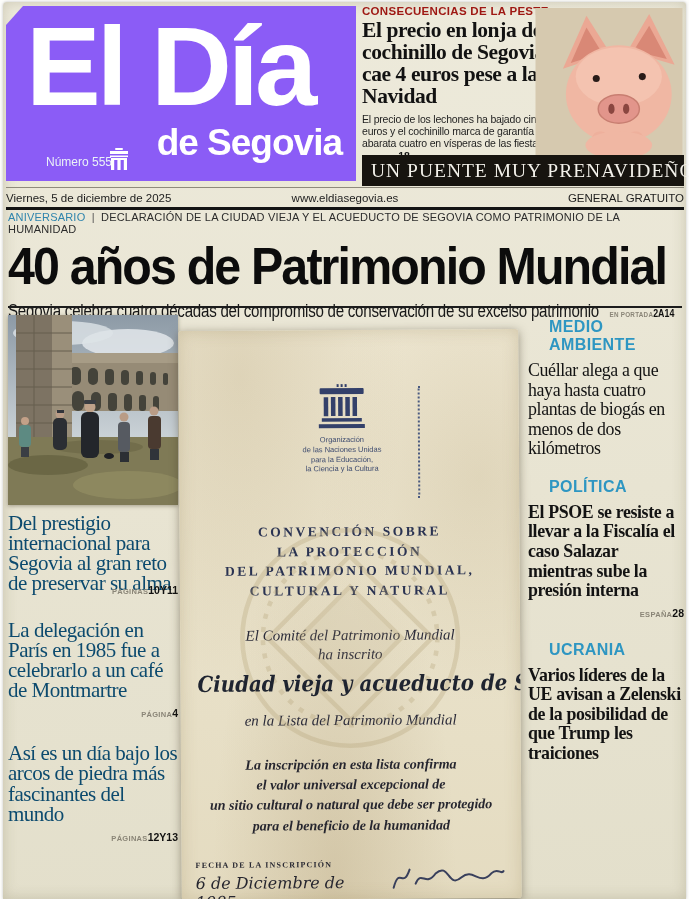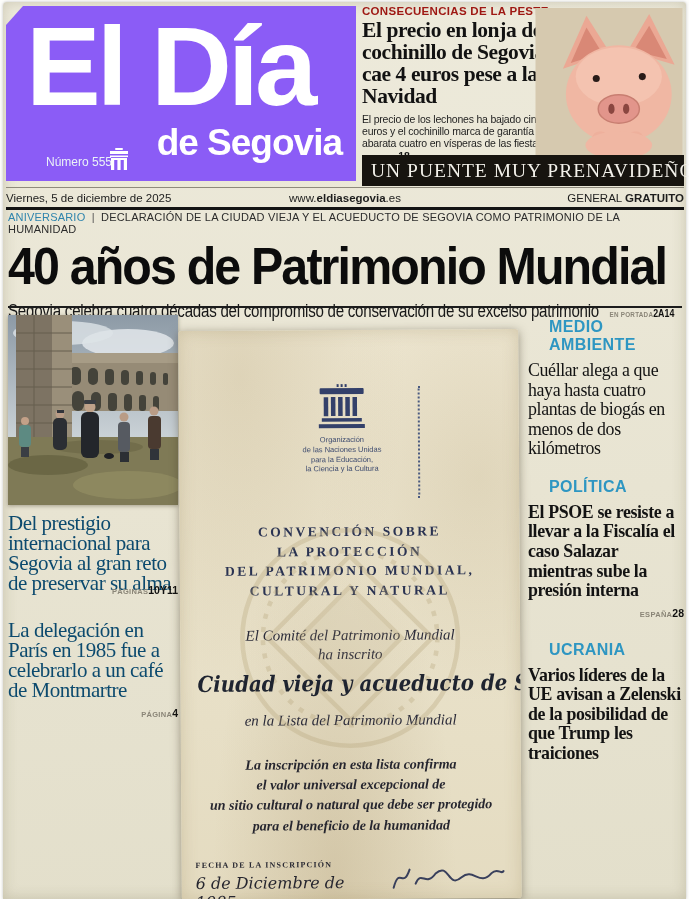--- a/index.html
+++ b/index.html
@@ -37,21 +37,21 @@
   .bn-title{color:#f3f1ea;font-family:"Liberation Serif",serif;font-size:19.5px;
             letter-spacing:1px;white-space:nowrap;}
 
   
   .dateline{position:absolute;left:6px;right:5px;top:187px;height:19px;
             border-top:1px solid #8e8a7c;border-bottom:3px solid #141414;
             display:flex;align-items:center;font-size:11.5px;color:#1d1d1d;}
   .dl-date{flex:0 0 auto;}
   .dl-web{position:absolute;left:0;right:0;text-align:center;}
   .dl-copy{margin-left:auto;}
-  .b{font-weight:bold;}
+  .b{font-weight:normal;}
 
   
   .lead{position:absolute;left:8px;right:7px;top:211px;}
   .lead-kickrow{font-size:11px;color:#2c2c2c;letter-spacing:.2px;}
   .lead-kicker{font-weight:normal;color:#2e84ad;}
   .lead-sep{color:#555;padding:0 3px;}
   .lead-headline{margin-top:5px;font-weight:bold;font-size:52px;line-height:1;
                  letter-spacing:-2px;color:#0c0c0c;white-space:nowrap;
                  transform:scaleX(.93);transform-origin:0 50%;}
   .lead-deckrow{margin-top:9px;white-space:nowrap;transform:scaleX(.84);transform-origin:0 50%;}
@@ -259,20 +259,26 @@
     <div class="refrow inline ref">
       <span class="lbl">PÁGINAS</span><span class="num">10Y11</span>
     </div>
   </div>
   <div class="lc-story">
     <div class="lc-headline">La delegación en París en 1985 fue a celebrarlo a un café de Montmartre</div>
     <div class="refrow ref">
       <span class="lbl">PÁGINA</span><span class="num">4</span>
     </div>
   </div>
+  <div class="lc-story">
+    <div class="lc-headline">Así es un día bajo los arcos de piedra más fascinantes del mundo</div>
+    <div class="refrow ref">
+      <span class="lbl">PÁGINAS</span><span class="num">12Y13</span>
+    </div>
+  </div>
 </div>
 
 <div class="cert">
   <svg class="watermark" width="236" height="236" viewBox="0 0 46 46">
     <g stroke="#b3a176" fill="none" stroke-width=".9">
       <circle cx="23" cy="23" r="21"></circle>
       <circle cx="23" cy="23" r="17" stroke-dasharray="1,1.6"></circle>
       <path d="M23,7 L39,23 L23,39 L7,23 Z"></path>
       <path d="M23,13 L33,23 L23,33 L13,23 Z" fill="#b3a176" fill-opacity=".35"></path>
     </g>

